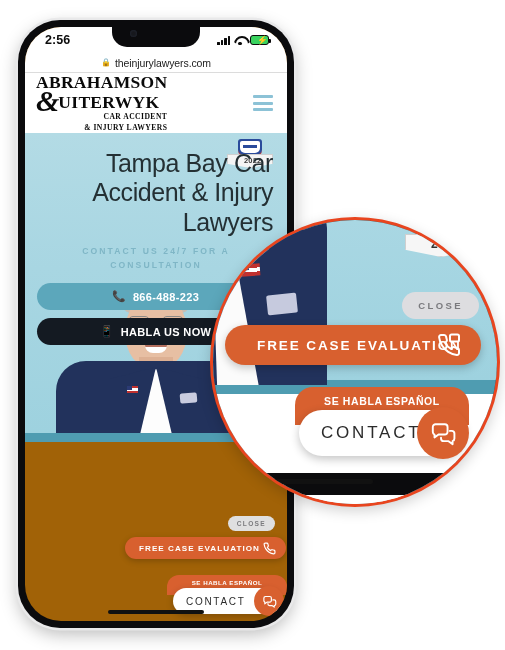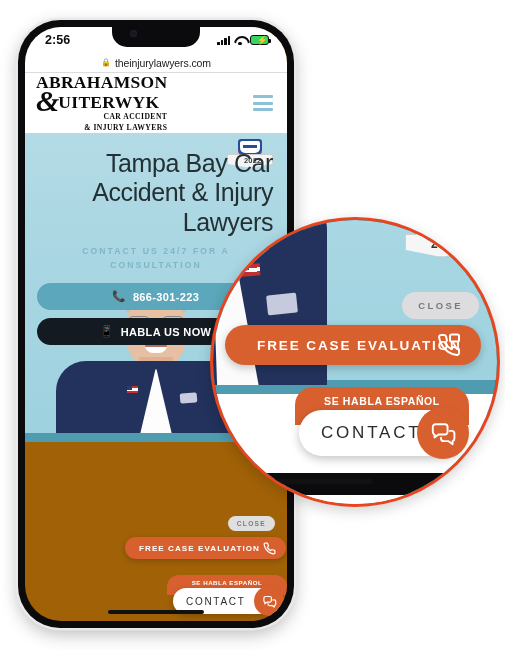--- a/index.html
+++ b/index.html
@@ -314,21 +314,21 @@
             </div>
           <div class="ribbon">2022</div>
         </div>
 
         <h1>Tampa Bay Car Accident &amp; Injury Lawyers</h1>
         <div class="tagline">CONTACT US 24/7 FOR A CONSULTATION</div>
 
         <div class="ctas">
           <div class="cta blue">
             <span class="gi">📞</span>
-            <span>866-301-223</span>
+            <span>866-488-223</span>
           </div>
           <div class="cta dark">
             <span class="gi">📱</span>
             <span>HABLA US NOW</span>
           </div>
         </div>
 
         <div class="attorney">
           <div class="att-hair"></div>
           <div class="att-head"></div>

